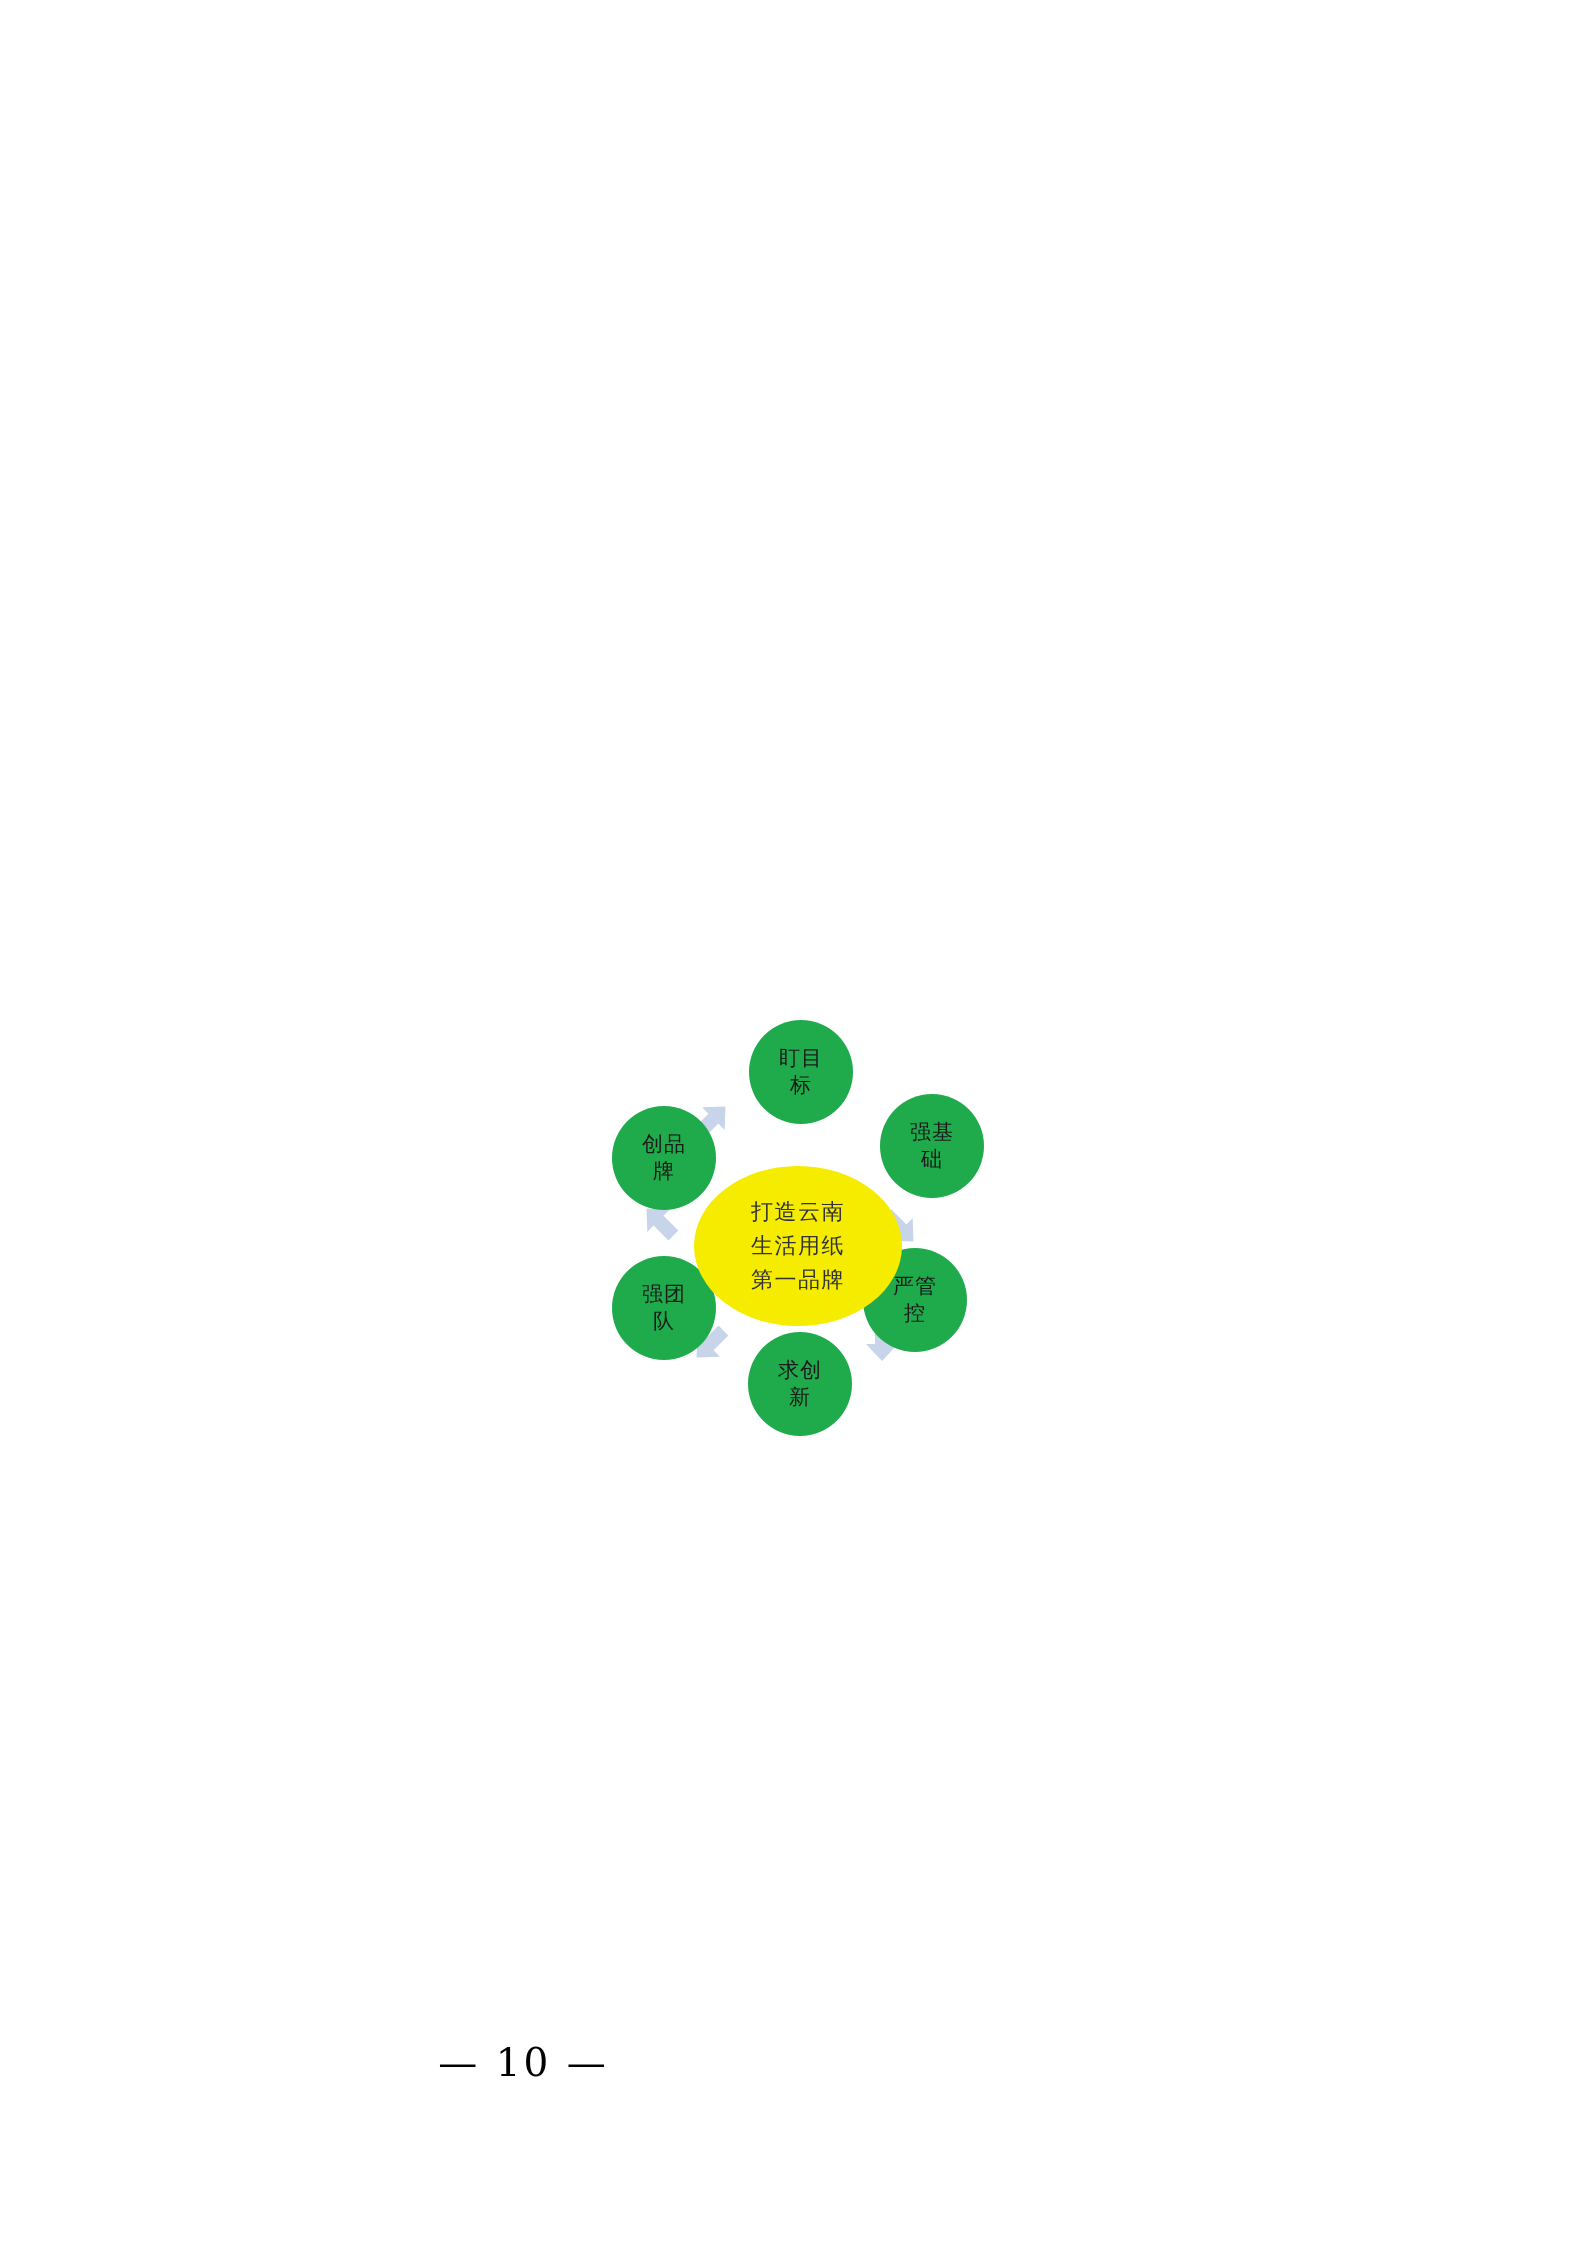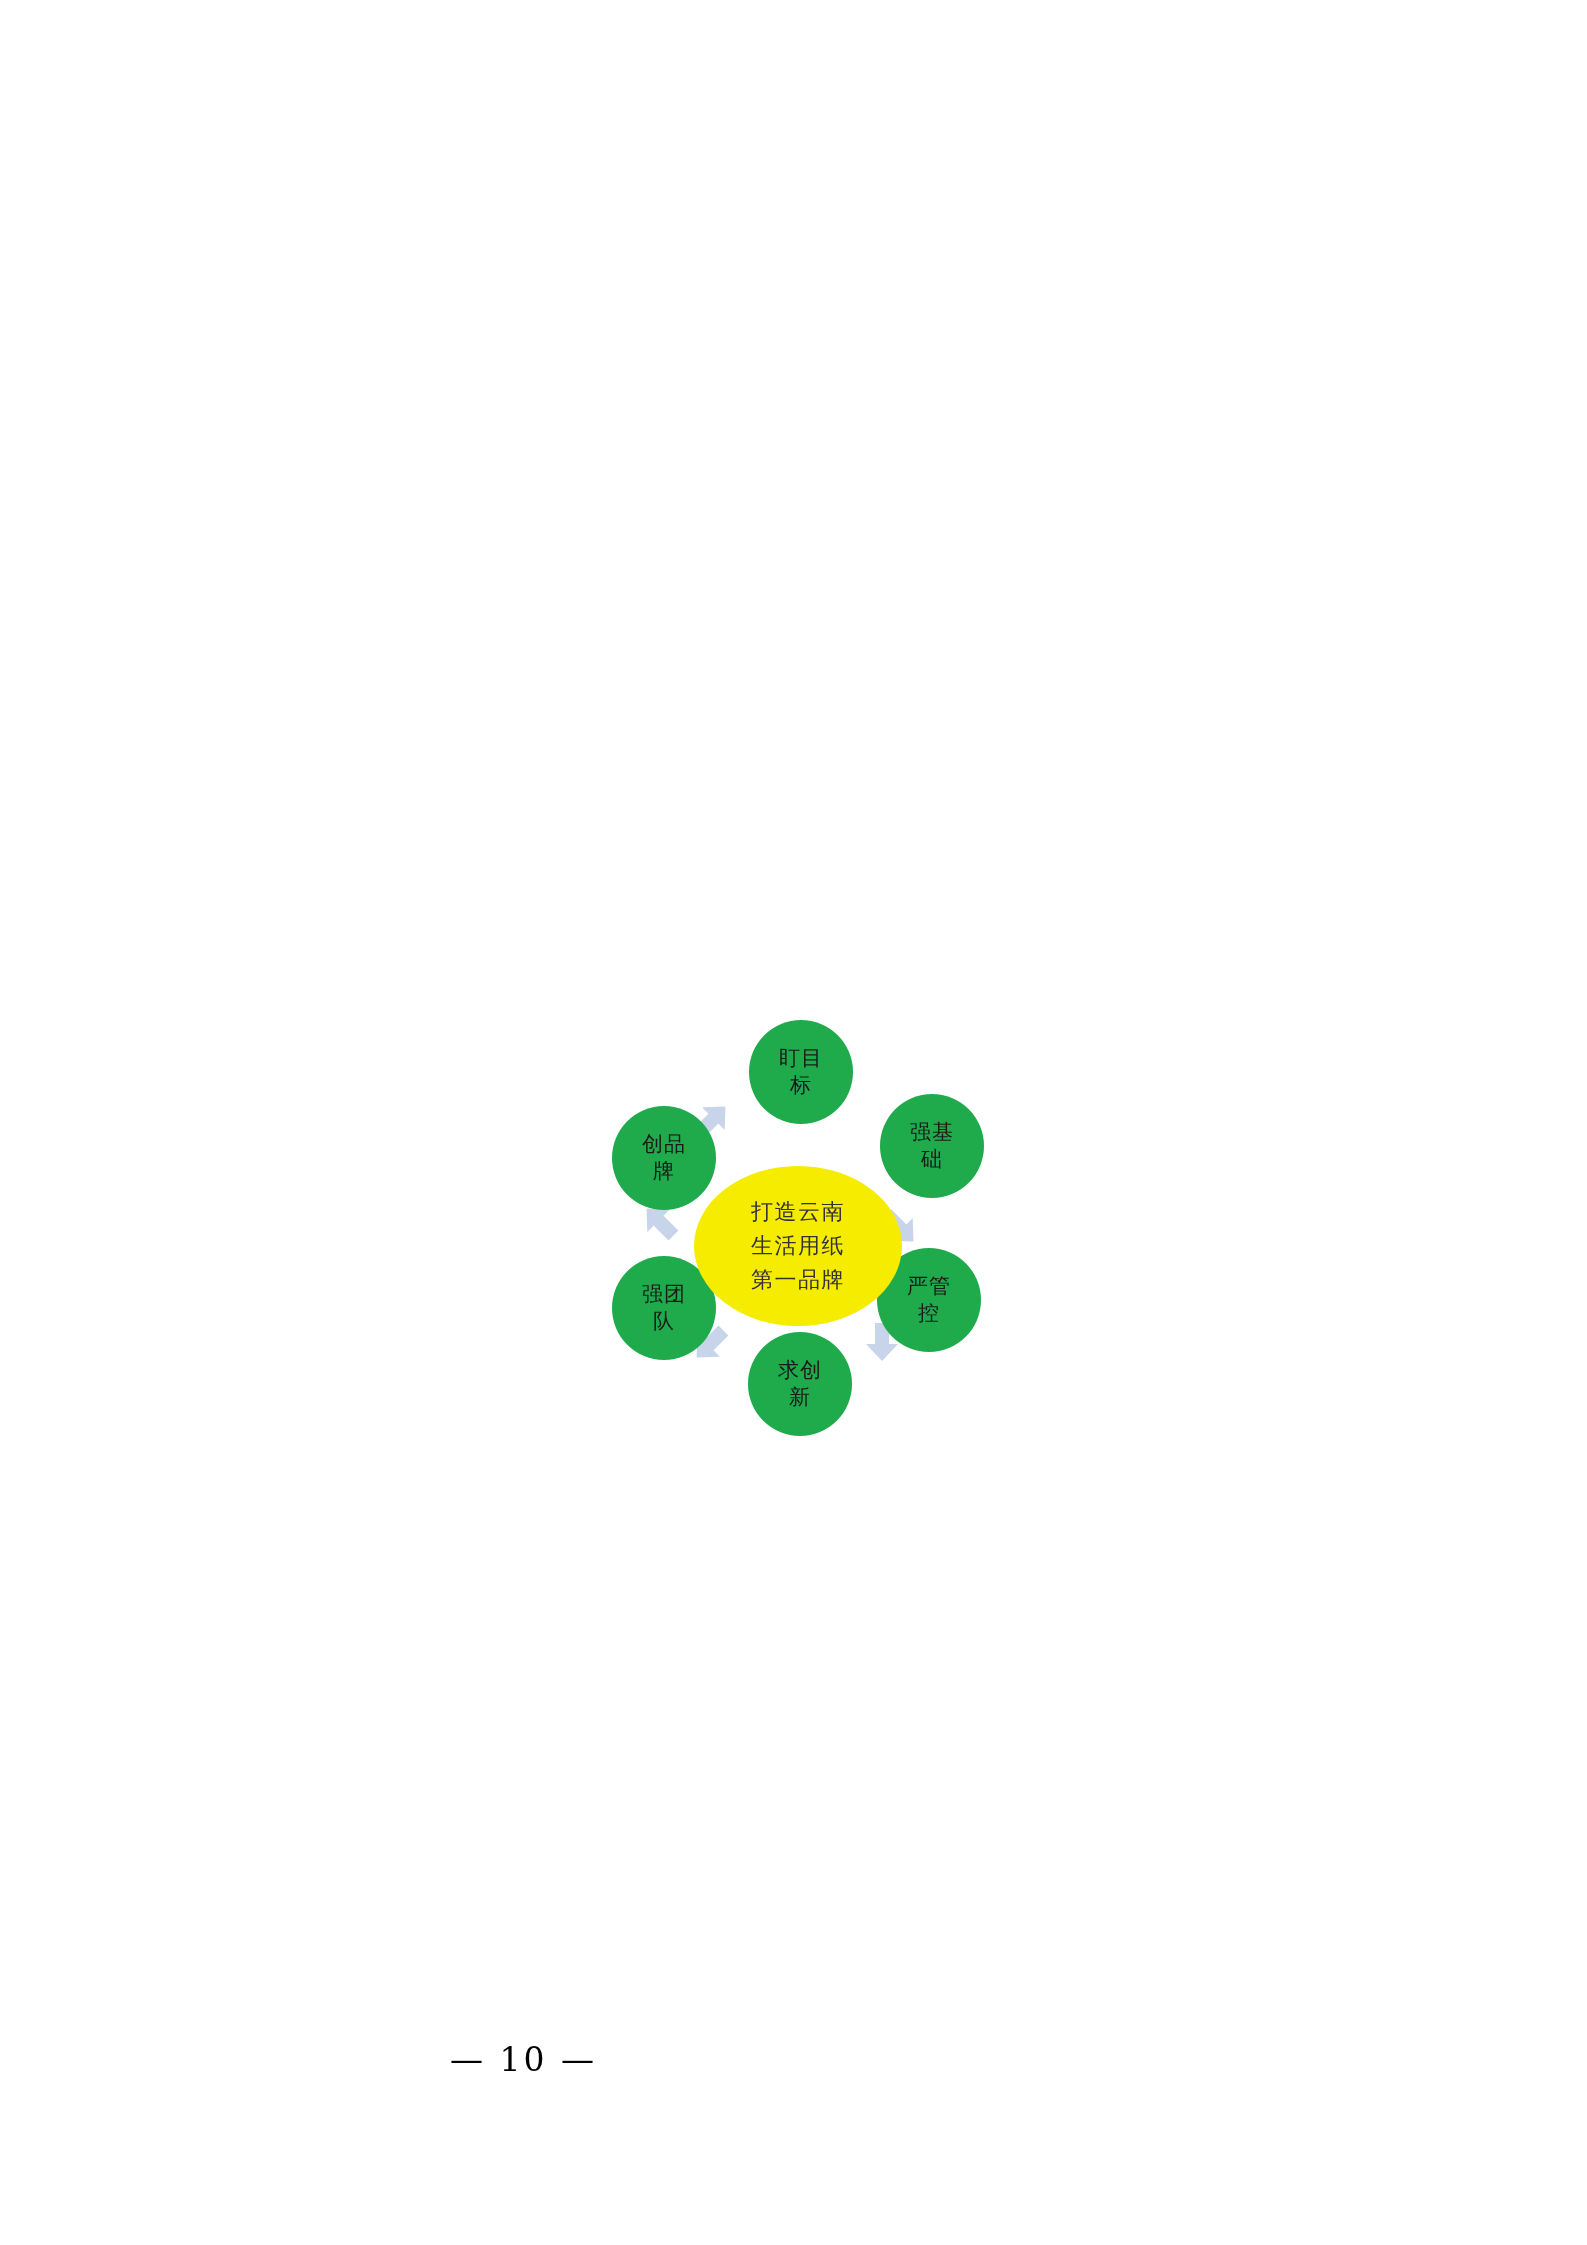--- a/index.html
+++ b/index.html
@@ -72,21 +72,21 @@
     width: 208px;
     height: 160px;
     border-radius: 50%;
     font-size: 22px;
     line-height: 34px;
     letter-spacing: 1.5px;
   }
 
   .n-top     { width: 104px; height: 104px; left: 189px;  top: 0px; }
   .n-right-u { width: 104px; height: 104px; left: 320px;  top: 74px; justify-content: center; }
-  .n-right-d { width: 104px; height: 104px; left: 317px;  top: 228px; }
+  .n-right-d { width: 104px; height: 104px; left: 303px;  top: 228px; }
   .n-bottom  { width: 104px; height: 104px; left: 188px;  top: 312px; }
   .n-left-d  { width: 104px; height: 104px; left: 52px;   top: 236px; }
   .n-left-u  { width: 104px; height: 104px; left: 52px;   top: 86px; }
   .n-center  { left: 134px; top: 146px; }
 
   .arrow {
     position: absolute;
     width: 44px;
     height: 44px;
     color: #c7d4ea;
@@ -98,21 +98,21 @@
   .a5 { left: 78px;  top: 180px; transform: rotate(315deg); }
 
   .arrow svg { width: 44px; height: 44px; display: block; }
 
   .page-number {
     position: absolute;
     left: 0;
     top: 2040px;
     width: 1587px;
     text-align: center;
-    font-size: 33px;
+    font-size: 39px;
     font-family: "DejaVu Serif", "Liberation Serif", serif;
     letter-spacing: 3px;
   }
   .page-number .pn-inner { margin-left: -540px; }
 </style>
 </head>
 <body>
 
 <div class="page">
 

